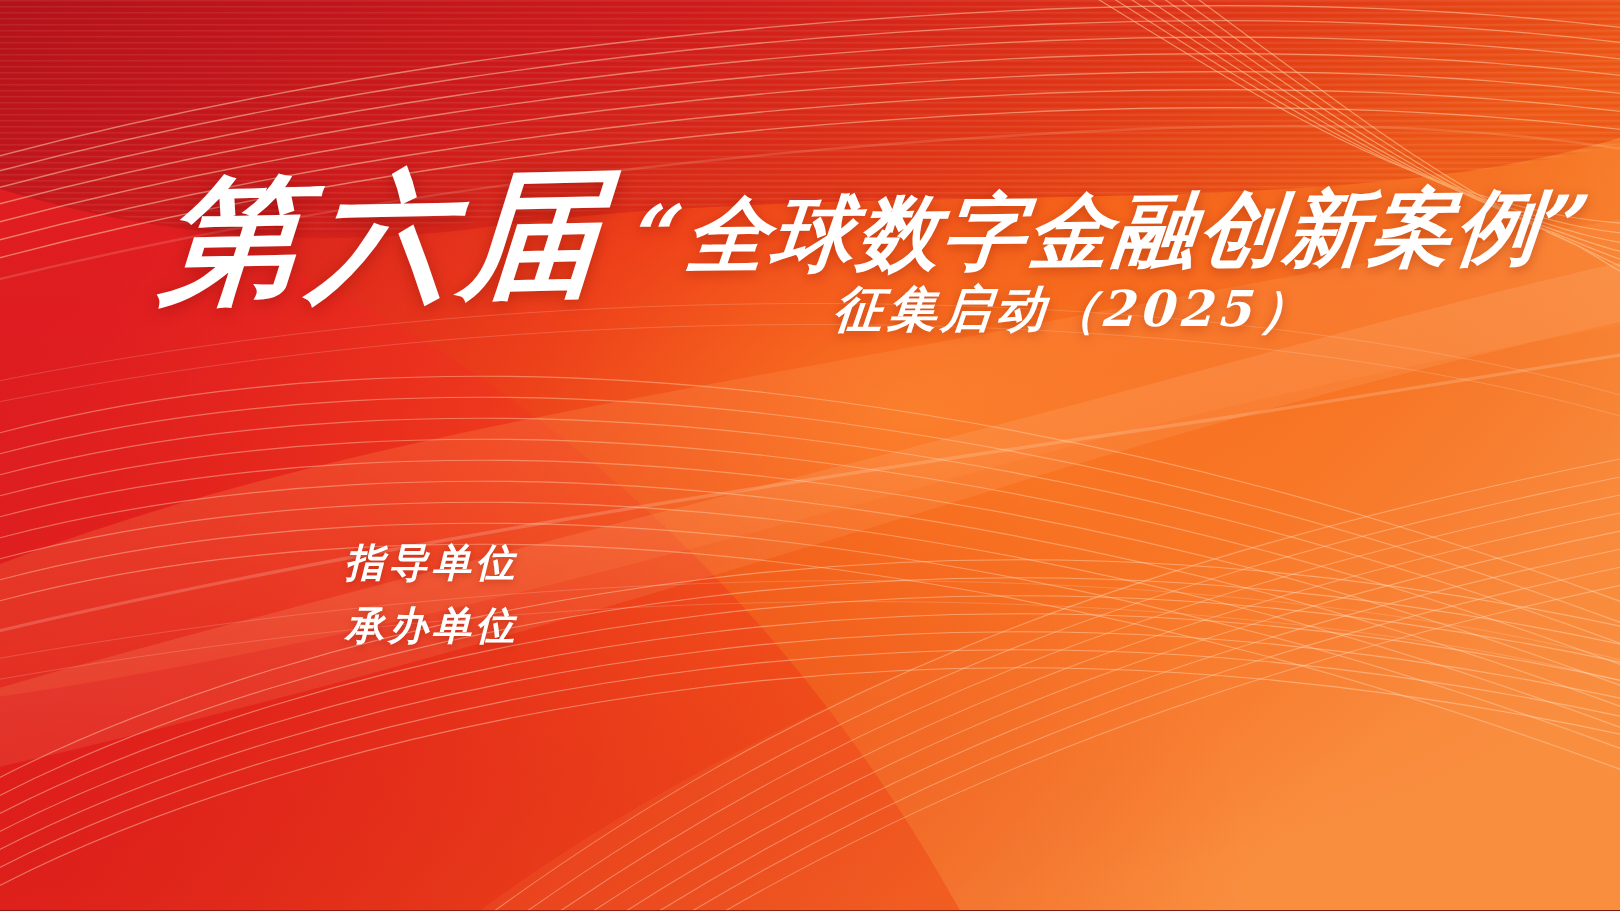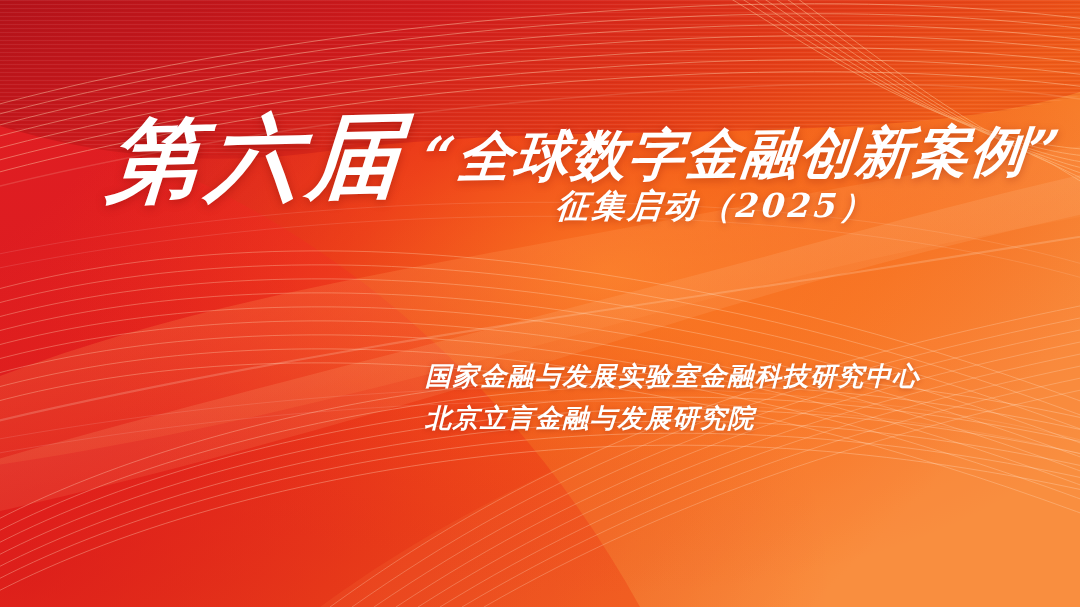--- a/index.html
+++ b/index.html
@@ -226,21 +226,21 @@
 
     <div class="title-row">
       <div class="title-main">第六届</div>
       <div class="title-quoted">“全球数字金融创新案例”</div>
     </div>
 
     <div class="subtitle">征集启动（2025）</div>
 
     <div class="credits">
       <div class="credit-row">
-        <span class="credit-value">国家金融与发展实验室金融科技研究中心</span>
+        <span class="credit-label">指导单位</span>
       </div>
       <div class="credit-row">
-        <span class="credit-value">北京立言金融与发展研究院</span>
+        <span class="credit-label">承办单位</span>
       </div>
     </div>
 
   </div>
 </div>
 
 </body></html>

